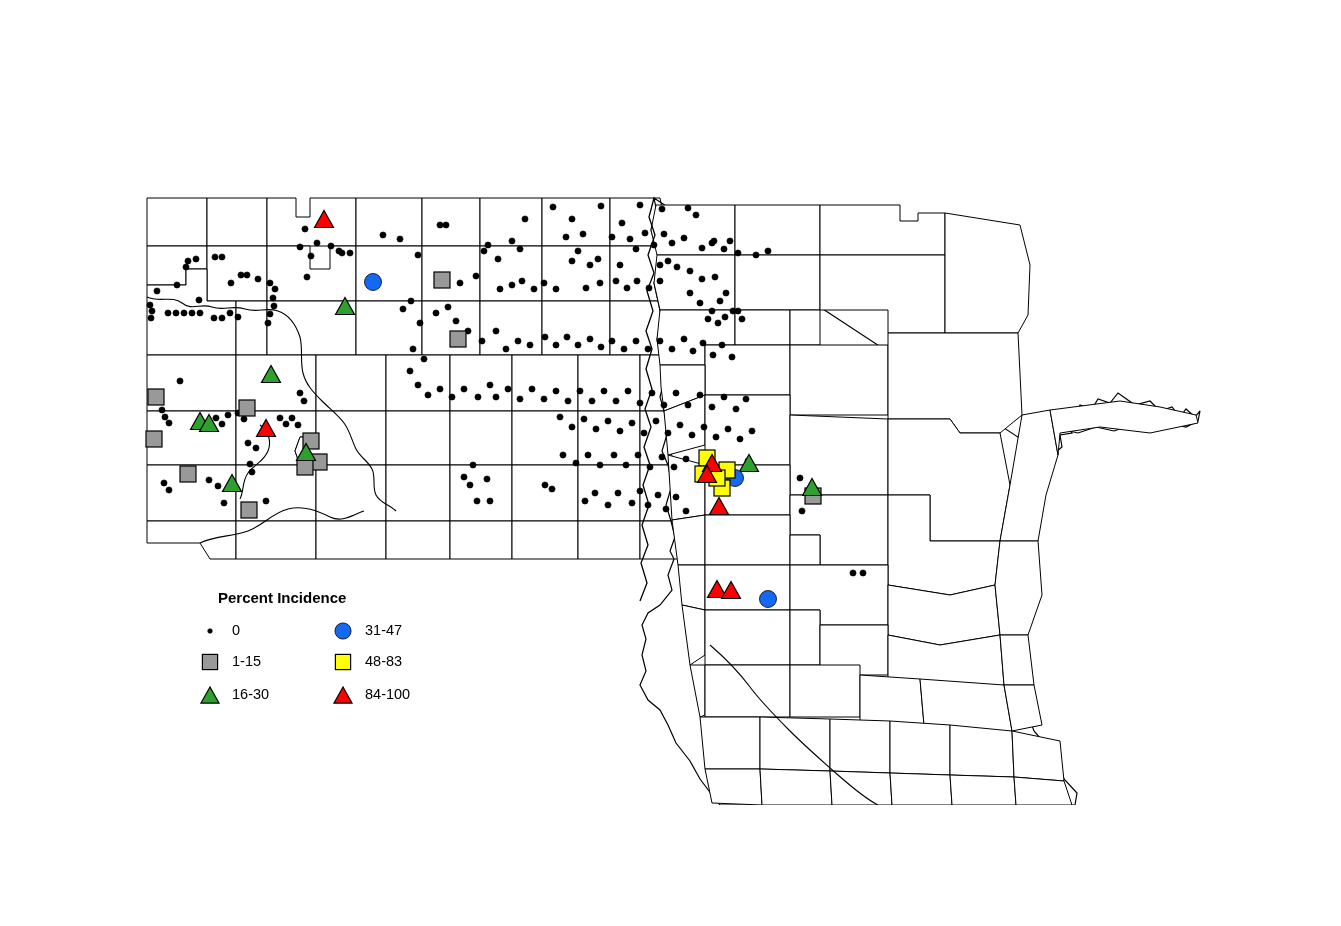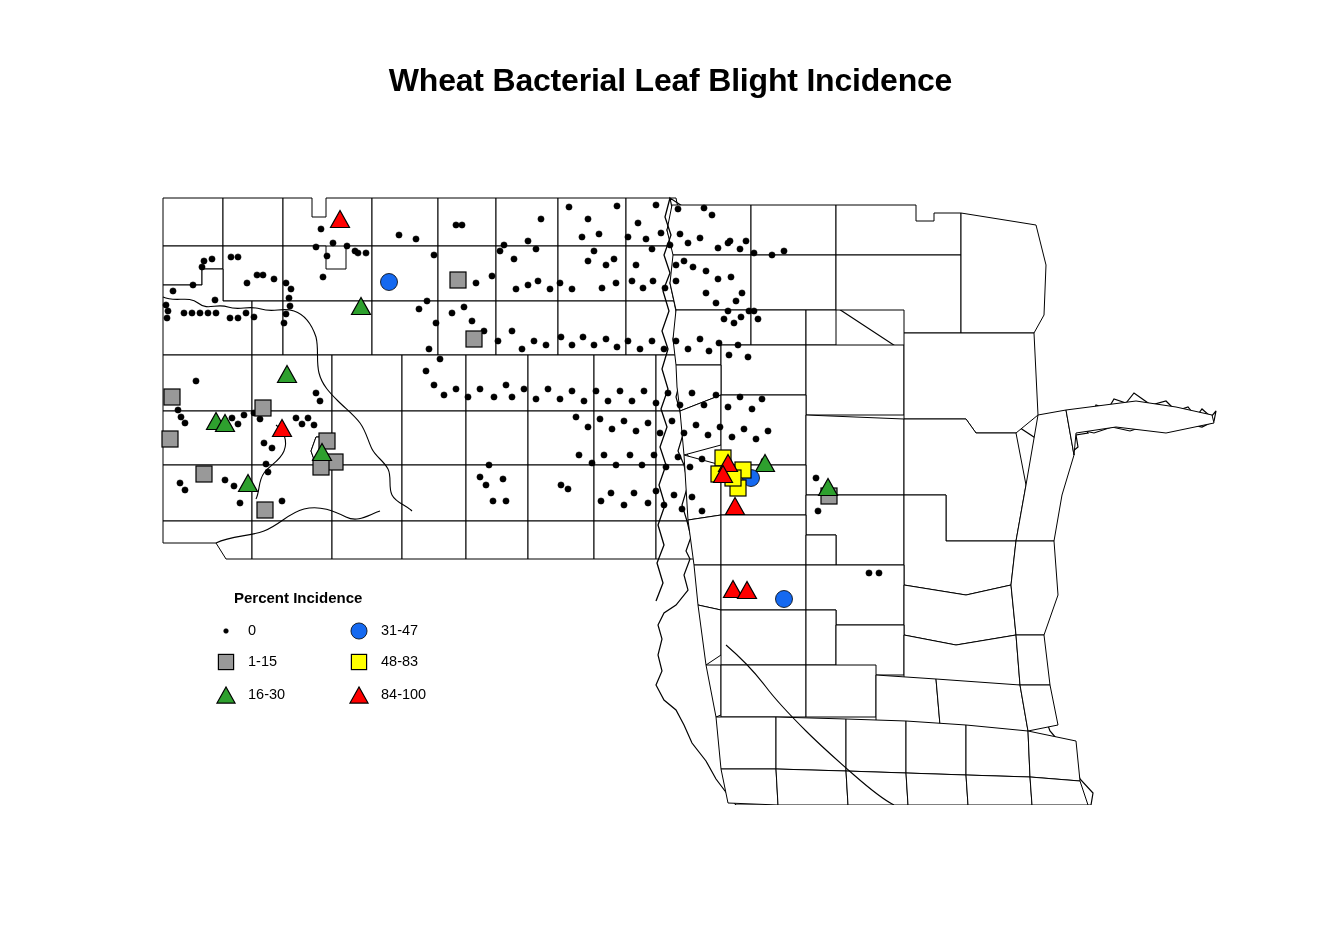--- a/index.html
+++ b/index.html
@@ -2,33 +2,32 @@
 <html><head>
 <meta charset="utf-8">
 <style>
   html,body{margin:0;padding:0;background:#ffffff;}
   body{width:1341px;height:926px;font-family:"Liberation Sans",sans-serif;overflow:hidden;}
   #page{position:relative;width:1341px;height:926px;background:#fff;}
   #title{position:absolute;left:0;top:62px;width:1341px;text-align:center;
          font-size:32px;font-weight:bold;color:#000;letter-spacing:-0.2px;}
   #subtitle{position:absolute;left:0;top:130px;width:1341px;text-align:center;
             font-size:18px;font-weight:bold;color:#000;}
-  #mapwrap{position:absolute;left:16px;top:165px;width:1299px;height:640px;}
+  #mapwrap{position:absolute;left:0;top:165px;width:1299px;height:640px;}
   svg{display:block;}
   .cty{fill:#ffffff;stroke:#000000;stroke-width:1;stroke-linejoin:round;}
   .state{fill:none;stroke:#000000;stroke-width:1.2;}
   .legend-title{font-size:15px;font-weight:bold;fill:#000;}
   .legend-lbl{font-size:14.5px;fill:#000;font-family:"Liberation Sans",sans-serif;}
 </style>
 </head>
 <body>
 
 <div id="page">
 
-  <div id="title">Wheat Bacterial Leaf Blight Incidence</div>
 
   <div id="mapwrap">
     <svg width="1341" height="640" viewBox="0 0 1341 640">
 
       <g>
 
         <rect class="cty" x="147" y="33" width="60" height="48"></rect>
         <rect class="cty" x="207" y="33" width="60" height="48"></rect>
         <path class="cty" d="M267 33 H296 V52 H310 V33 H356 V81 H267 Z"></path>
         <rect class="cty" x="356" y="33" width="66" height="48"></rect>

